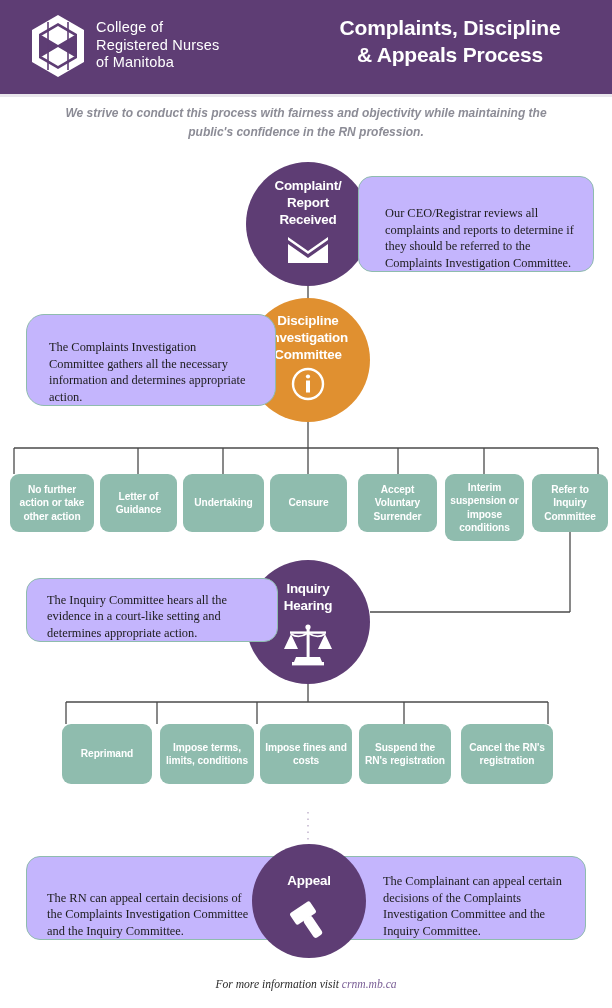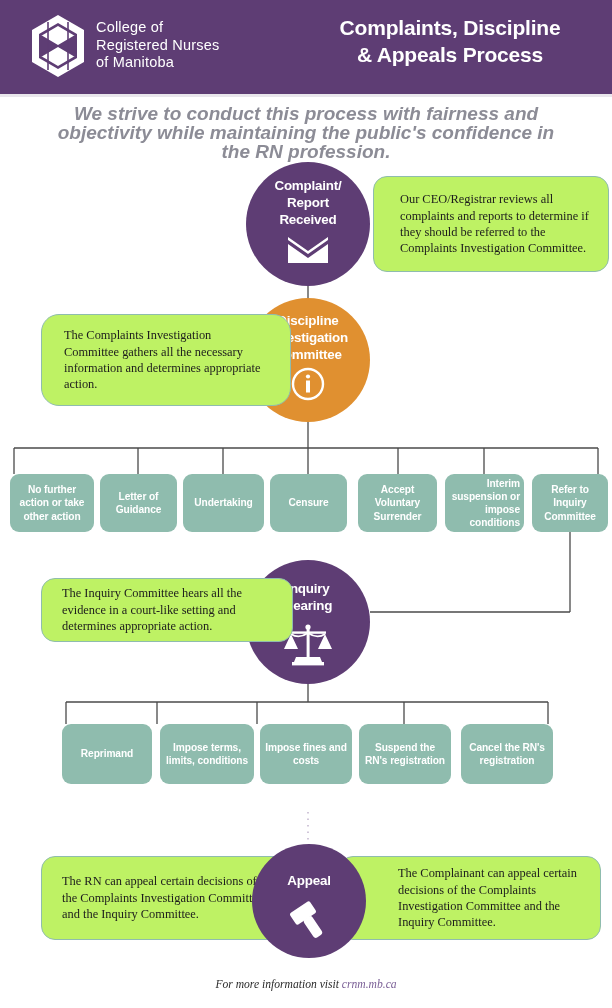--- a/index.html
+++ b/index.html
@@ -54,21 +54,21 @@
     background: #e9e6ec;
   }
 
   
   #tagline {
     position: absolute;
     left: 56px; top: 104px;
     width: 500px;
     text-align: center;
     color: #8c8c96;
-    font-size: 19px;
+    font-size: 12px;
     line-height: 19px;
     font-style: italic;
     font-weight: bold;
   }
 
   
   #connectors {
     position: absolute;
     left: 0; top: 0;
     width: 612px; height: 1008px;
@@ -128,28 +128,27 @@
   }
   #node-appeal .node-label { font-size: 13.4px; line-height: 17px; }
   #node-appeal .node-icon { margin-top: 8px; }
 
   
   .callout {
     position: absolute;
     box-sizing: border-box;
     border: 1.6px solid #8fbcae;
     border-radius: 14px;
-    background: #bef264;
+    background: #c4b5fd;
     color: #1c1c1c;
     font-family: "Liberation Serif", serif;
     font-size: 12.4px;
     line-height: 16.4px;
     display: flex;
-    align-items: center;
-    margin-left: 15px;
+    align-items: flex-end;
   }
   .callout .callout-text { display: block; }
 
   #callout-complaint {
     left: 358px; top: 176px;
     width: 236px; height: 96px;
     padding: 0 14px 0 26px;
   }
   #callout-cic {
     left: 26px; top: 314px;
@@ -303,21 +302,21 @@
 </div>
 <div id="callout-cic" class="callout">
   <span class="callout-text">The Complaints Investigation Committee gathers all the necessary information and determines appropriate action.</span>
 </div>
 
 <div class="chip" style="left:10px;  top:474px; width:84px;  height:58px;">No further action or take other action</div>
 <div class="chip" style="left:100px; top:474px; width:77px;  height:58px;">Letter of Guidance</div>
 <div class="chip" style="left:183px; top:474px; width:81px;  height:58px;">Undertaking</div>
 <div class="chip" style="left:270px; top:474px; width:77px;  height:58px;">Censure</div>
 <div class="chip" style="left:358px; top:474px; width:79px;  height:58px;">Accept Voluntary Surrender</div>
-<div class="chip" style="left:445px; top:474px; width:79px;  height:58px;text-align:right;">Interim suspension or impose conditions</div>
+<div class="chip" style="left:445px; top:474px; width:79px;  height:67px;">Interim suspension or impose conditions</div>
 <div class="chip" style="left:532px; top:474px; width:76px;  height:58px;">Refer to Inquiry Committee</div>
 
 <div id="node-inquiry" class="node node-purple">
   <div class="node-label">
     <div>Inquiry</div>
     <div>Hearing</div>
   </div>
   <span class="node-icon">
     <svg width="52" height="48" viewBox="0 0 52 48" aria-hidden="true">
       <g fill="#ffffff">

